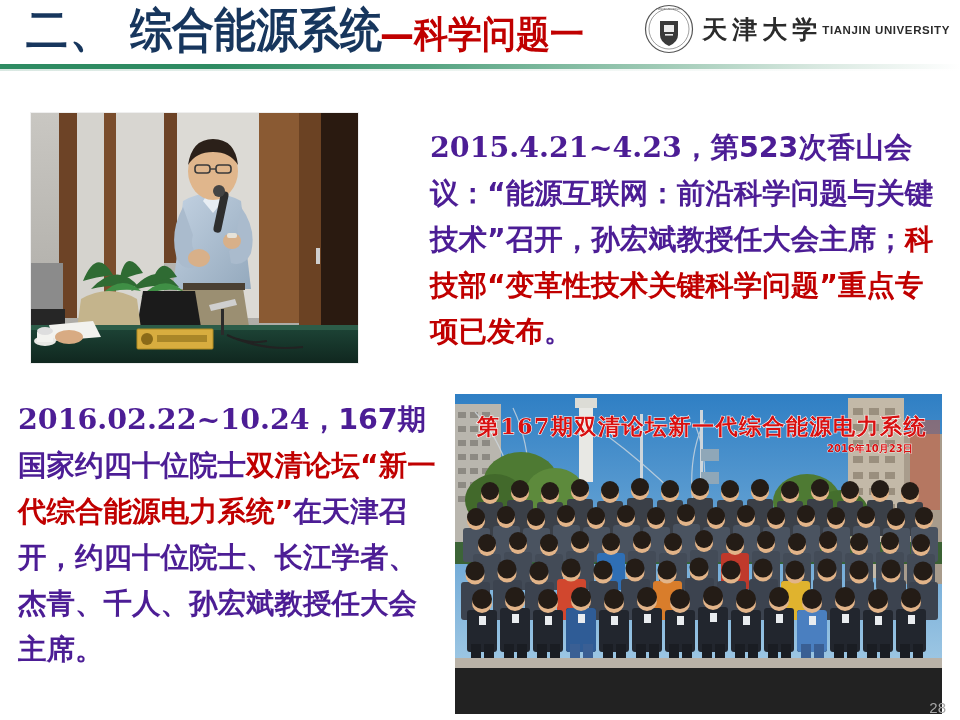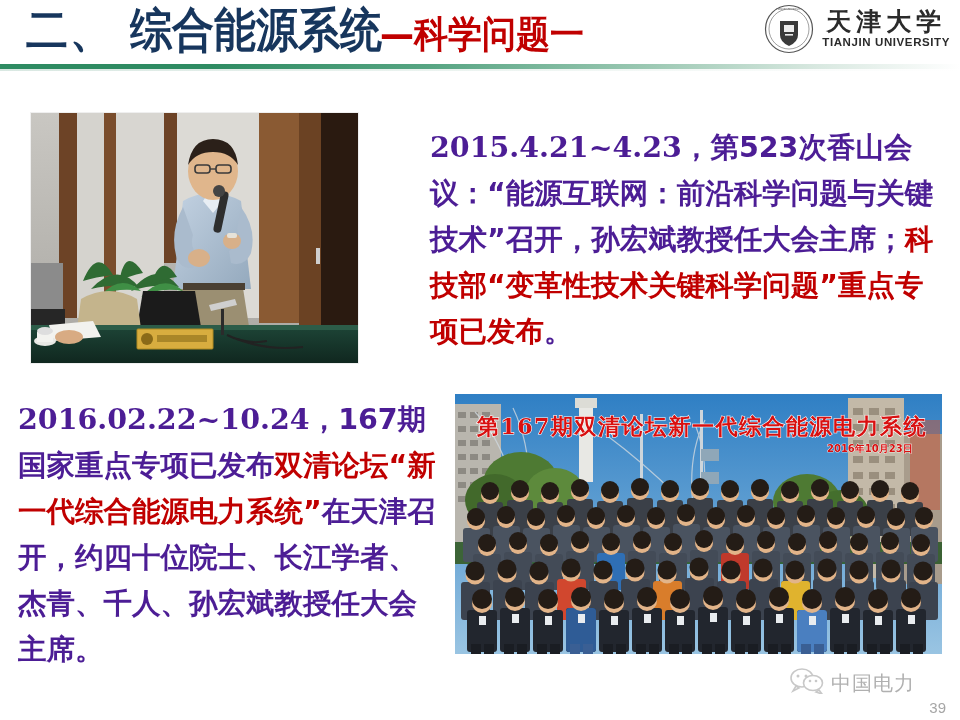--- a/index.html
+++ b/index.html
@@ -35,36 +35,36 @@
     background:linear-gradient(to right,#2e8b62 0%,#2e8b62 22%,#57a583 45%,#9dc9b4 68%,#d8e8e0 85%,#ffffff 100%);
   }
   .divider-thin{
     position:absolute;left:0;top:69px;width:960px;height:2px;
     background:linear-gradient(to right,#d9e8e2 0%,#eef5f2 55%,#ffffff 100%);
   }
 
   
   .logo{position:absolute;right:10px;top:4px;display:flex;align-items:center;gap:8px;}
   .logo-seal{position:relative;width:50px;height:50px;}
-  .logo-words{display:flex;flex-direction:column;align-items:center;line-height:1;}
+  .logo-words{display:flex;flex-direction:row;align-items:center;line-height:1;}
   .logo-cn{
     font-family:"DejaVu Serif","Liberation Serif",serif;
     font-size:25px;font-weight:bold;color:#2b2b2b;letter-spacing:5px;
     white-space:nowrap;
   }
   .logo-en{
     font-family:"Liberation Sans",sans-serif;
     font-size:11.5px;font-weight:bold;color:#2b2b2b;letter-spacing:0.6px;
     margin-top:3px;white-space:nowrap;
   }
 
   
   .photo{position:absolute;overflow:hidden;background:#222;}
   .photo-lecture{left:30px;top:112px;width:327px;height:250px;border:1px solid #efefef;}
-  .photo-group{left:455px;top:394px;width:487px;height:260px;}
+  .photo-group{left:455px;top:394px;width:487px;height:320px;}
 
   
   .textblock{
     font-family:"DejaVu Sans","Liberation Sans",sans-serif;
     font-weight:bold;
     color:#1f3864;
     letter-spacing:0px;
   }
   .tb-right{
     position:absolute;left:430px;top:124px;width:520px;
@@ -226,21 +226,21 @@
       <path d="M196 222 q20 10 40 6" stroke="#222" stroke-width="2" fill="none"></path>
       <path d="M206 226 q30 12 66 8" stroke="#222" stroke-width="2" fill="none"></path>
     </svg>
   </div>
 
   <div class="textblock tb-right">
     <span class="navy serifnum">2015.4.21~4.23</span><span class="navy">，第523次香山会议：</span><span class="navy">“能源互联网：前沿科学问题与关键技术”召开，孙宏斌教授任大会主席；</span><span class="red">科技部“变革性技术关键科学问题”重点专项已发布</span><span class="navy">。</span>
   </div>
 
   <div class="textblock tb-left">
-    <span class="navy serifnum">2016.02.22~10.24</span><span class="navy">，167期国家</span><span class="navy">重点专项已发布</span><span class="red">双清论坛“新一代综合能源电力系统”</span><span class="navy">在天津召开，约四十位院士、长江学者、杰青、千人、孙宏斌教授任大会主席。</span>
+    <span class="navy serifnum">2016.02.22~10.24</span><span class="navy">，167期国家</span><span class="navy">约四十位院士</span><span class="red">双清论坛“新一代综合能源电力系统”</span><span class="navy">在天津召开，约四十位院士、长江学者、杰青、千人、孙宏斌教授任大会主席。</span>
   </div>
 
   <div class="photo photo-group">
     <svg width="487" height="274" viewBox="0 0 487 274" preserveAspectRatio="none">
       <defs>
         <linearGradient id="skyg" x1="0" y1="0" x2="0" y2="1">
           <stop offset="0" stop-color="#2f7fc4"></stop>
             <stop offset="1" stop-color="#9fc8e4"></stop>
         </linearGradient>
         <linearGradient id="crowdg" x1="0" y1="0" x2="0" y2="1">
@@ -654,31 +654,16 @@
         </g>
       </g>
 
       <rect x="0" y="264" width="487" height="10" fill="#b9b2a7"></rect>
 
       <text x="22" y="40" font-family="DejaVu Serif, Liberation Serif, serif" font-size="22" font-weight="bold" fill="#d81010" stroke="#ffffff" stroke-width="1.1" paint-order="stroke" letter-spacing="1.5">第167期双清论坛新一代综合能源电力系统</text>
       <text x="372" y="58" font-family="DejaVu Sans, Liberation Sans, sans-serif" font-size="10" font-weight="bold" fill="#d81010" stroke="#ffffff" stroke-width="0.7" paint-order="stroke">2016年10月23日</text>
     </svg>
   </div>
 
-  <div class="wechat">
-    <span>
-      <svg width="34" height="26" viewBox="0 0 34 26">
-        <ellipse cx="12" cy="10" rx="11" ry="9" fill="none" stroke="#b9b9b9" stroke-width="1.6"></ellipse>
-        <path d="M6 18 l-3 5 l6 -3z" fill="none" stroke="#b9b9b9" stroke-width="1.6"></path>
-        <circle cx="8" cy="8" r="1.5" fill="#b9b9b9"></circle>
-          <circle cx="16" cy="8" r="1.5" fill="#b9b9b9"></circle>
-        <ellipse cx="23" cy="15" rx="9.5" ry="7.5" fill="#ffffff" stroke="#b9b9b9" stroke-width="1.6"></ellipse>
-        <path d="M29 22 l3 4 l-6 -2z" fill="none" stroke="#b9b9b9" stroke-width="1.6"></path>
-        <circle cx="20" cy="13" r="1.3" fill="#b9b9b9"></circle>
-          <circle cx="26" cy="13" r="1.3" fill="#b9b9b9"></circle>
-      </svg>
-    </span>
-    <span class="wechat-label">中国电力</span>
-  </div>
-
-  <div class="pagenum">39</div>
+
+  <div class="pagenum">28</div>
 
 </div>
 
 </body></html>

